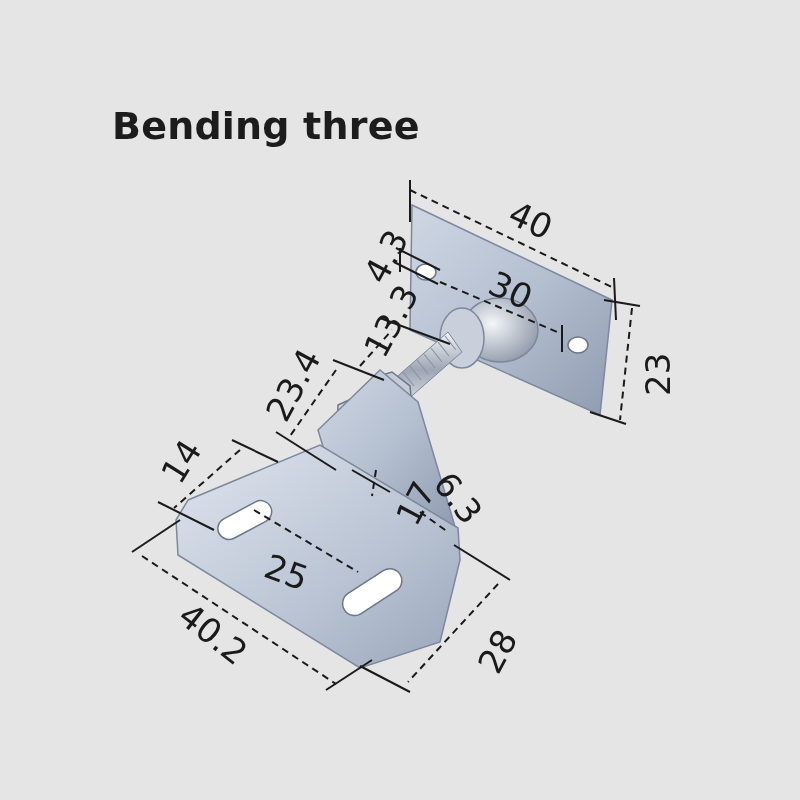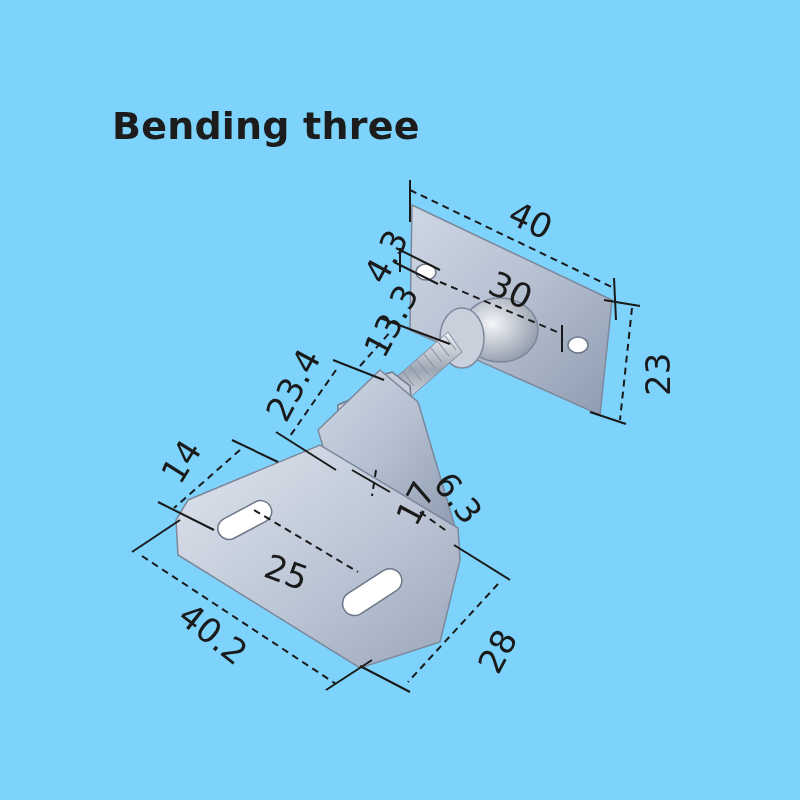--- a/index.html
+++ b/index.html
@@ -1,16 +1,16 @@
 <!DOCTYPE html>
 <html><head>
 <meta charset="utf-8">
 <style>
   html, body { margin: 0; padding: 0; background: #ffffff; }
-  .canvas { position: relative; width: 800px; height: 800px; background: #7dd3fc; overflow: hidden; }
+  .canvas { position: relative; width: 800px; height: 800px; background: #e5e5e5; overflow: hidden; }
   .title { position: absolute; left: 112px; top: 104px; font-family: "DejaVu Sans", sans-serif; font-weight: bold; font-size: 38px; color: #1c1c1c; letter-spacing: 0.2px; }
   svg { position: absolute; left: 0; top: 0; }
   .dim { font-family: "DejaVu Sans", sans-serif; font-size: 34px; fill: #1a1a1a; }
   .dash { stroke: #1a1a1a; stroke-width: 2; stroke-dasharray: 7 5; fill: none; }
   .ext { stroke: #1a1a1a; stroke-width: 2; fill: none; }
 </style>
 </head>
 <body>
 
 <div class="canvas">

